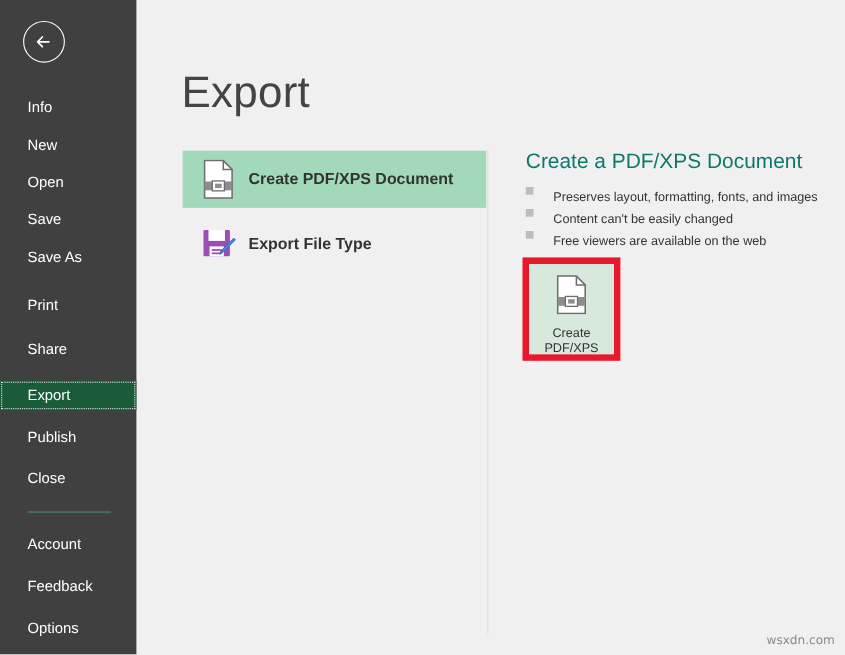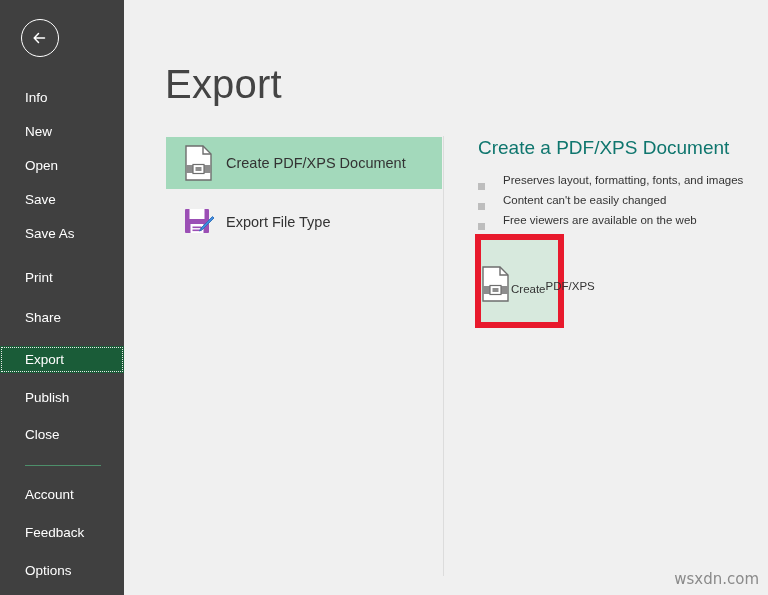--- a/index.html
+++ b/index.html
@@ -76,20 +76,21 @@
   }
 
   .export-row {
     position: absolute;
     left: 166px;
     width: 276px;
     height: 52px;
     cursor: pointer;
     display: flex;
     align-items: center;
+    font-weight: bold;
   }
   .export-row.active { background: #a3d9bb; }
   .export-row .row-icon {
     width: 46px;
     margin-left: 10px;
     display: flex;
     align-items: center;
     justify-content: center;
     flex: none;
   }
@@ -126,21 +127,21 @@
     padding: 0;
     list-style: none;
   }
   #detail-bullets li {
     font-size: 11.5px;
     color: #333333;
     height: 20px;
     line-height: 20px;
     white-space: nowrap;
     display: flex;
-    align-items: flex-end;
+    align-items: flex-start;
   }
   .bullet-square {
     width: 7px;
     height: 7px;
     background: #bdbdbd;
     margin-right: 18px;
     flex: none;
   }
 
   
@@ -155,40 +156,40 @@
   }
   #create-pdf-button {
     position: absolute;
     left: 481px;
     top: 240px;
     width: 77px;
     height: 82px;
     background: #d7e9dd;
     cursor: pointer;
     display: flex;
-    flex-direction: row;
+    flex-direction: column;
     align-items: center;
     justify-content: flex-start;
     padding-top: 10px;
     box-sizing: border-box;
   }
   #create-pdf-button .btn-label {
     font-size: 11.5px;
     color: #333333;
     text-align: center;
     line-height: 14px;
     margin-top: 5px;
   }
 
   
   #watermark {
     position: absolute;
     right: 9px;
     bottom: 7px;
-    font-size: 15px;
+    font-size: 11px;
     color: #8a8a8a;
     font-family: "DejaVu Sans", sans-serif;
   }
 </style>
 </head>
 <body>
 
 <div id="sidebar">
 
   <div id="back-button">

